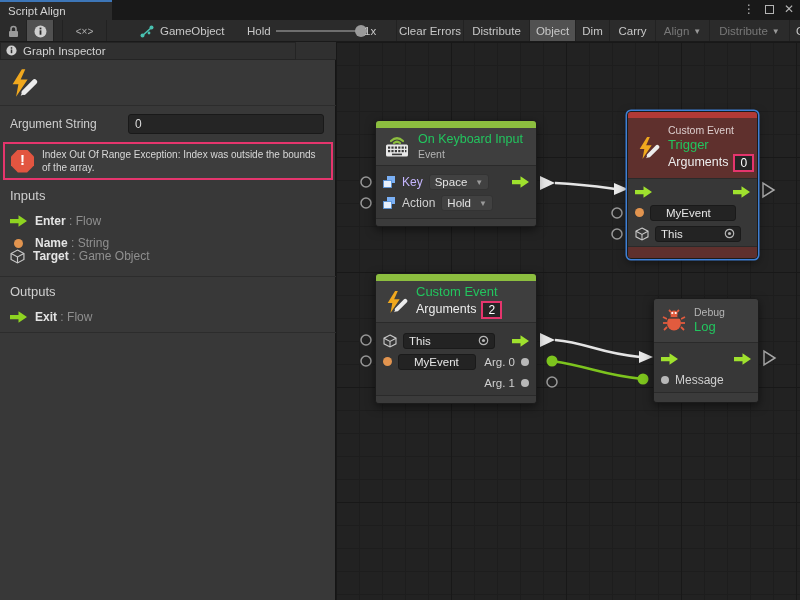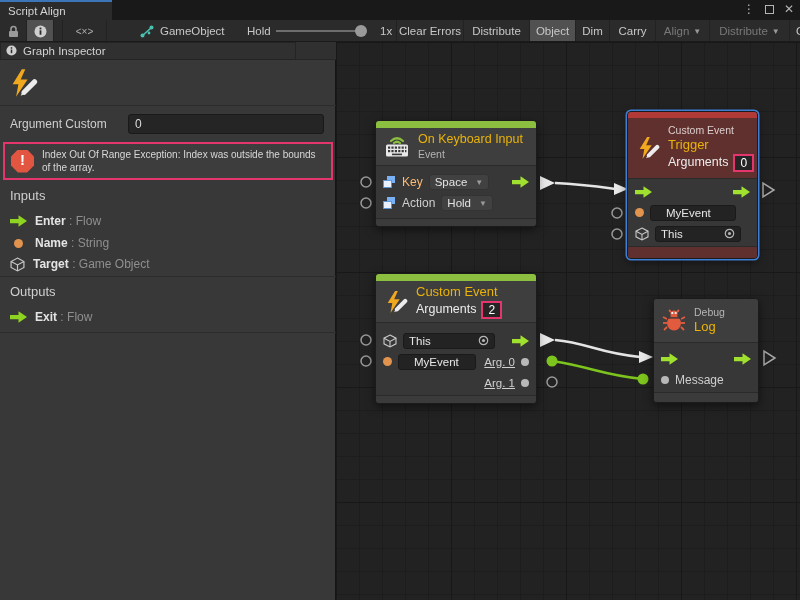--- a/index.html
+++ b/index.html
@@ -77,30 +77,30 @@
 
   .node { position:absolute; background:#373737; border:1px solid #1b1b1b; border-radius:4px;
     box-shadow:0 3px 10px rgba(0,0,0,.5); color:#e4e4e4; }
   .node.selected { box-shadow:0 0 0 1.5px #3e7fd4, 0 3px 10px rgba(0,0,0,.5); }
   .topbar { height:7px; border-radius:3px 3px 0 0; }
   .topbar.green { background:#8cbe3f; }
   .topbar.red { background:#b23a36; height:6px; }
   .nhead { display:flex; align-items:center; gap:8px; padding:4px 8px; background:#3e3e3e; border-bottom:1px solid #2a2a2a; }
   .nhead.redh { background:#5f302d; }
   .nhead .tcol { display:flex; flex-direction:column; line-height:1.25; }
-  .ntitle { font-size:12.5px; color:#eab308; }
+  .ntitle { font-size:12.5px; color:#22c55e; }
   .nsub { font-size:10.5px; color:#b5b5b5; }
   .argline { display:flex; align-items:center; gap:5px; font-size:12.5px; color:#ececec; }
   .argbox { background:#252525; border:2px solid #e5356d; color:#fff; font-size:12px; line-height:14px;
     padding:0 5px; min-width:10px; text-align:center; }
   .nbody { }
   .nrow { height:21px; display:flex; align-items:center; gap:6px; padding:0 7px; font-size:12px; }
   .nfoot { height:8px; background:#3b3b3b; border-top:1px solid #2a2a2a; border-radius:0 0 3px 3px; }
   .nfoot.redf { background:#5f302d; }
-  .push { margin-left:auto;text-decoration:underline; }
+  .push { margin-left:auto; }
   .ddl { display:inline-flex; align-items:center; gap:4px; background:#414141; border:1px solid #333;
     border-radius:3px; height:16px; padding:0 5px; font-size:11.5px; color:#e2e2e2; }
   .nfield { display:inline-flex; align-items:center; background:#232323; border:1px solid #1a1a1a;
     border-radius:3px; height:16px; padding:0 15px; font-size:11.5px; color:#e6e6e6; }
   .nselect { display:inline-flex; align-items:center; justify-content:space-between; background:#232323;
     border:1px solid #1a1a1a; border-radius:3px; height:16px; padding:0 5px; font-size:11.5px; color:#e6e6e6; }
   .arglabel { font-size:11.5px; color:#cfcfcf; }
   svg { display:block; }
 </style>
 </head>
@@ -147,21 +147,21 @@
             <circle cx="11.5" cy="2.5" r="2" fill="#49c2b1"></circle>
             <circle cx="9" cy="8" r="1.4" fill="#49c2b1"></circle>
           </svg>
       </span>
       <span>GameObject</span>
     </div>
 
     <div class="tb-label" style="left:247px">Hold</div>
     <div id="zoom-track"></div>
     <div id="zoom-knob"></div>
-    <div class="tb-label" style="left:380px">1x</div>
+    <div class="tb-label" style="left:364px">1x</div>
 
     <div class="tbtn" style="left:396px;width:68px;border-left:1px solid #222">Clear Errors</div>
     <div class="tbtn" style="left:464px;width:66px">Distribute</div>
     <div class="tbtn active" style="left:530px;width:46px">Object</div>
     <div class="tbtn" style="left:576px;width:34px">Dim</div>
     <div class="tbtn" style="left:610px;width:46px">Carry</div>
     <div class="tbtn disabled" style="left:656px;width:54px">
       <span>Align</span>
         <span class="caret">▼</span>
     </div>
@@ -199,21 +199,21 @@
       <span>
         <svg width="30" height="30" viewBox="0 0 26 26">
           <polygon points="12,1 4,14 9,14 7,25 17,10 11,10 15,1" fill="#f0a81e"></polygon>
           <line x1="14" y1="21" x2="23" y2="12" stroke="#ececec" stroke-width="4.5" stroke-linecap="round"></line>
           <polygon points="11,24 14.5,22.5 12.5,20.5" fill="#ececec"></polygon>
         </svg>
       </span>
     </div>
 
     <div class="row-field">
-      <label>Argument Custom</label>
+      <label>Argument String</label>
       <div class="field">0</div>
     </div>
 
     <div id="error-box">
       <span class="octagon"></span>
       <span class="etext">Index Out Of Range Exception: Index was outside the bounds of the array.</span>
     </div>
 
     <div class="sec-title" style="top:146px">Inputs</div>
 
@@ -222,21 +222,21 @@
         <svg width="17" height="12" viewBox="0 0 16 11">
             <polygon points="0,3.5 8,3.5 8,0 16,5.5 8,11 8,7.5 0,7.5" fill="#8ed321"></polygon>
           </svg>
       </span>
       <span><b>Enter</b> <span class="ptype"><span>:</span> <span>Flow</span></span></span>
     </div>
     <div class="port-row" style="top:192px">
       <span class="dot orange" style="margin:0 4px"></span>
       <span><b>Name</b> <span class="ptype"><span>:</span> <span>String</span></span></span>
     </div>
-    <div class="port-row" style="top:213px">
+    <div class="port-row" style="top:205px">
       <span>
         <svg width="15" height="15" viewBox="0 0 14 14" fill="none" stroke="#c9c9c9" stroke-width="1.1">
             <path d="M7 1 L13 4.2 V9.8 L7 13 L1 9.8 V4.2 Z"></path>
             <path d="M1 4.2 L7 7.4 L13 4.2"></path>
             <path d="M7 7.4 V13"></path>
           </svg>
       </span>
       <span><b>Target</b> <span class="ptype"><span>:</span> <span>Game Object</span></span></span>
     </div>
 
@@ -316,21 +316,21 @@
         </span>
       </div>
       <div class="nbody" style="padding-top:6px">
         <div class="nrow">
           <span>
             <svg width="13" height="12" viewBox="0 0 13 12">
                 <rect x="4" y="0" width="8" height="7" fill="#7ab0f5"></rect>
                 <rect x="0.5" y="4.5" width="8" height="7" fill="#e8f1fd" stroke="#5a93d8" stroke-width="0.9"></rect>
               </svg>
           </span>
-          <span style="color:#fdba74">Key</span>
+          <span style="color:#c4b5fd">Key</span>
           <span class="ddl">
             <span>Space</span>
               <span class="caret">▼</span>
           </span>
           <span class="push">
             <svg width="17" height="12" viewBox="0 0 16 11">
                 <polygon points="0,3.5 8,3.5 8,0 16,5.5 8,11 8,7.5 0,7.5" fill="#9fe12e"></polygon>
               </svg>
           </span>
         </div>

